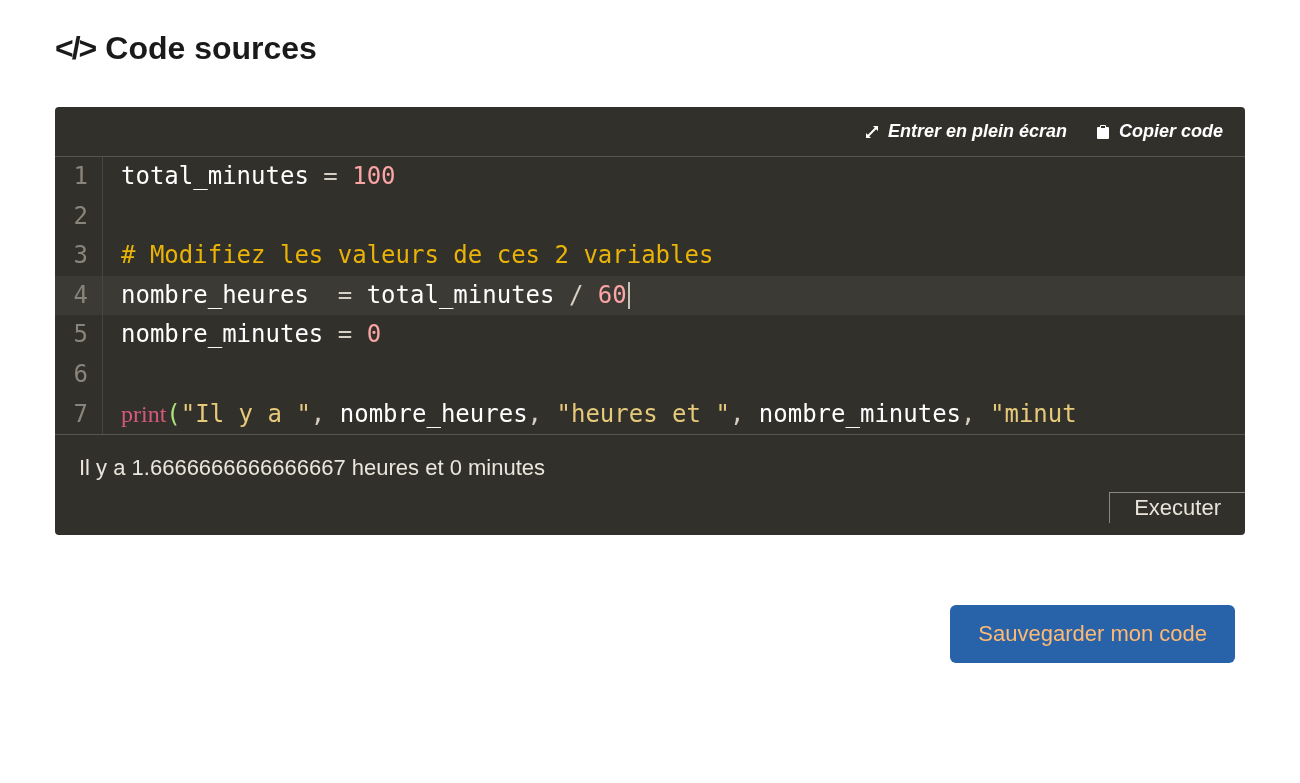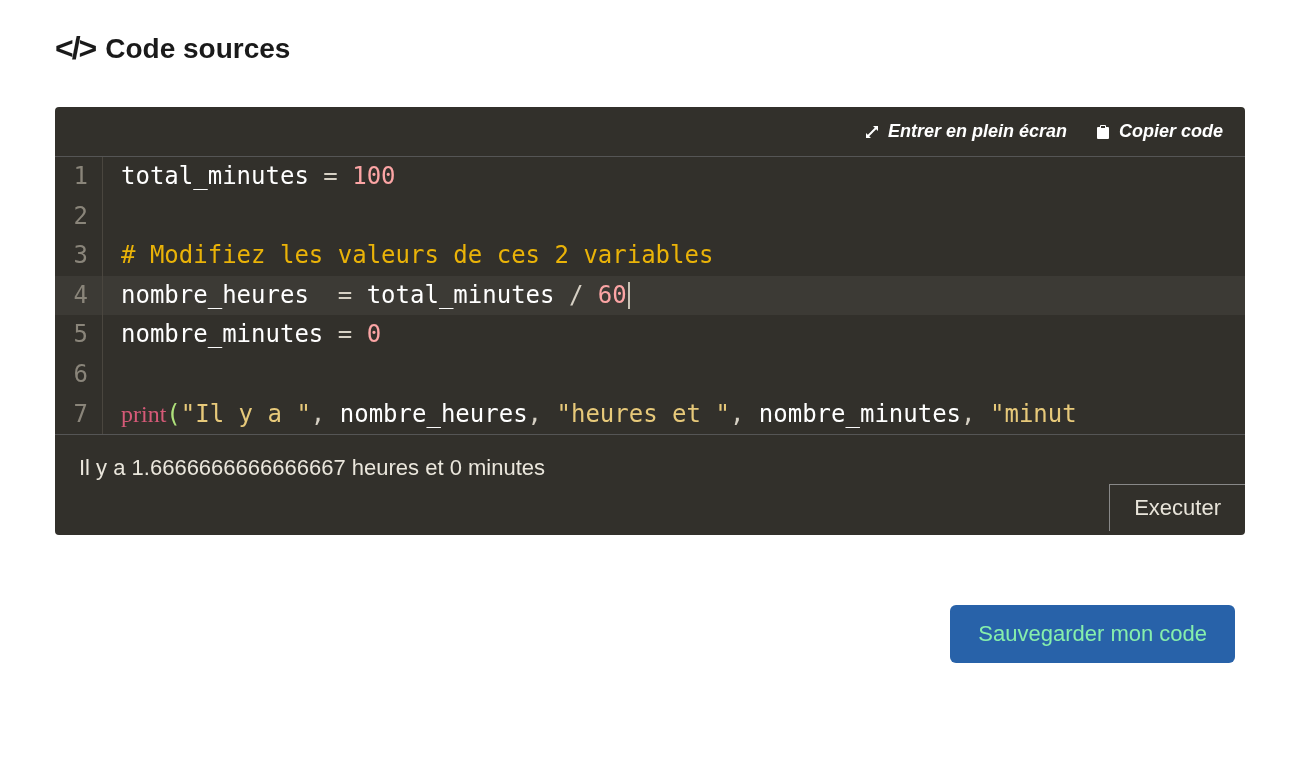--- a/index.html
+++ b/index.html
@@ -16,21 +16,21 @@
     gap: 10px;
     margin-bottom: 40px;
   }
   .header .code-icon {
     font-weight: 900;
     font-size: 32px;
     color: #1a1a1a;
     letter-spacing: -2px;
   }
   .header h1 {
-    font-size: 28px;
+    font-size: 32px;
     font-weight: 800;
     color: #1a1a1a;
   }
   .editor-frame {
     background: #32302b;
     border-radius: 4px;
     overflow: hidden;
     position: relative;
   }
   .toolbar {
@@ -97,42 +97,42 @@
   }
   .output-area {
     padding: 20px 24px 54px 24px;
     color: #eae6dc;
     font-size: 22px;
     position: relative;
   }
   .execute-btn {
     position: absolute;
     right: 0;
-    bottom: 4px;
+    bottom: 12px;
     border: 1px solid #888;
     border-top: 1px solid #888;
     border-left: 1px solid #888;
     border-right: none;
     border-bottom: none;
     background: transparent;
     color: #e8e4da;
     font-size: 22px;
-    padding: 10px 24px;
+    padding: 2px 24px;
     cursor: pointer;
     font-family: inherit;
   }
   .save-row {
     display: flex;
     justify-content: flex-end;
     margin-top: 70px;
     padding-right: 10px;
   }
   .save-btn {
     background: #2862a9;
-    color: #86efac;
+    color: #fdba74;
     border: none;
     border-radius: 6px;
     font-size: 22px;
     font-weight: 500;
     padding: 16px 28px;
     cursor: pointer;
   }
 </style>
 </head>
 <body>

